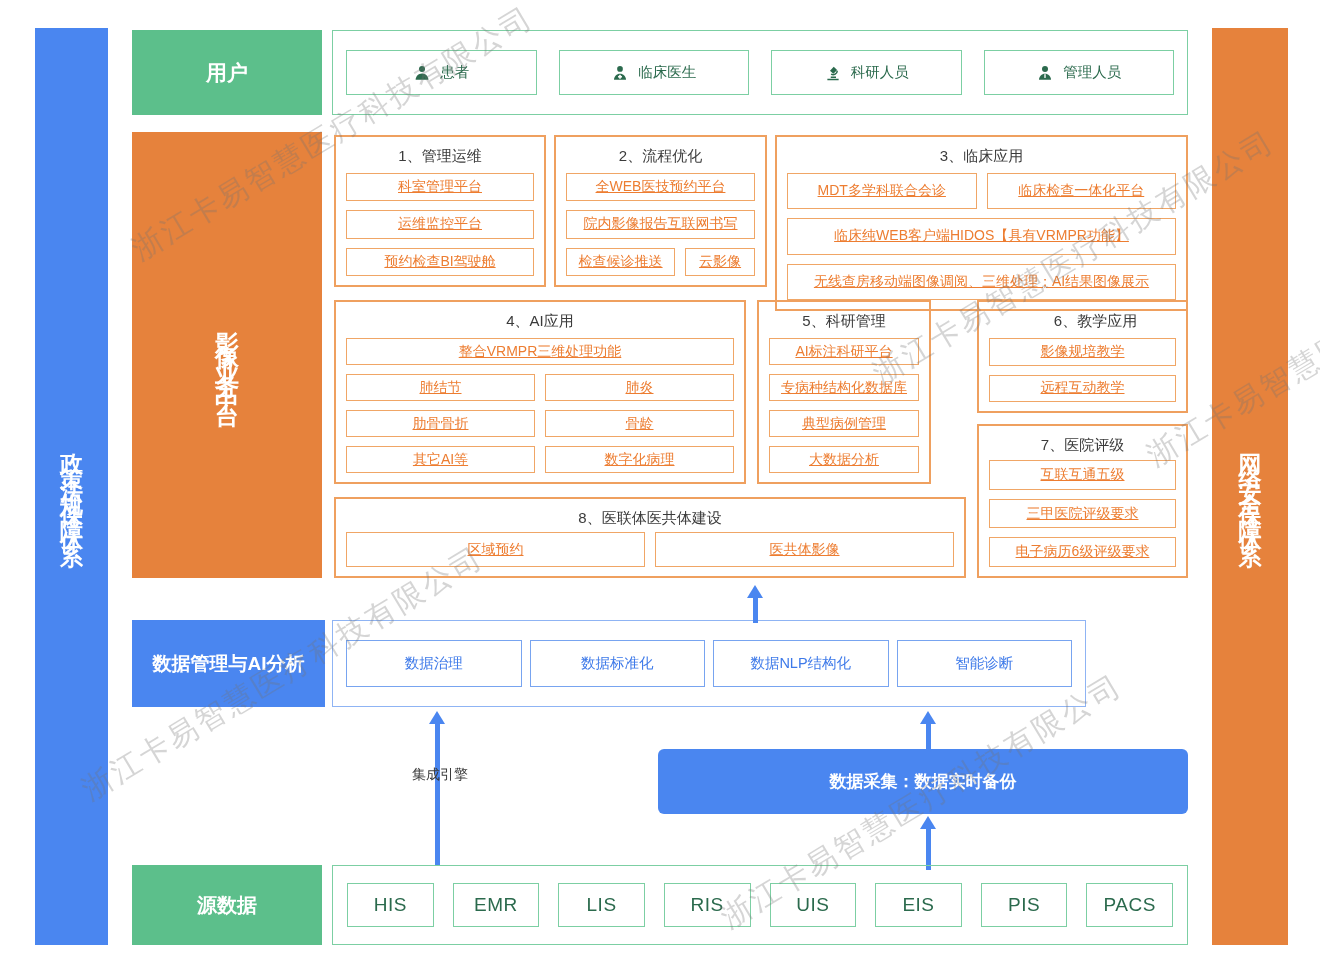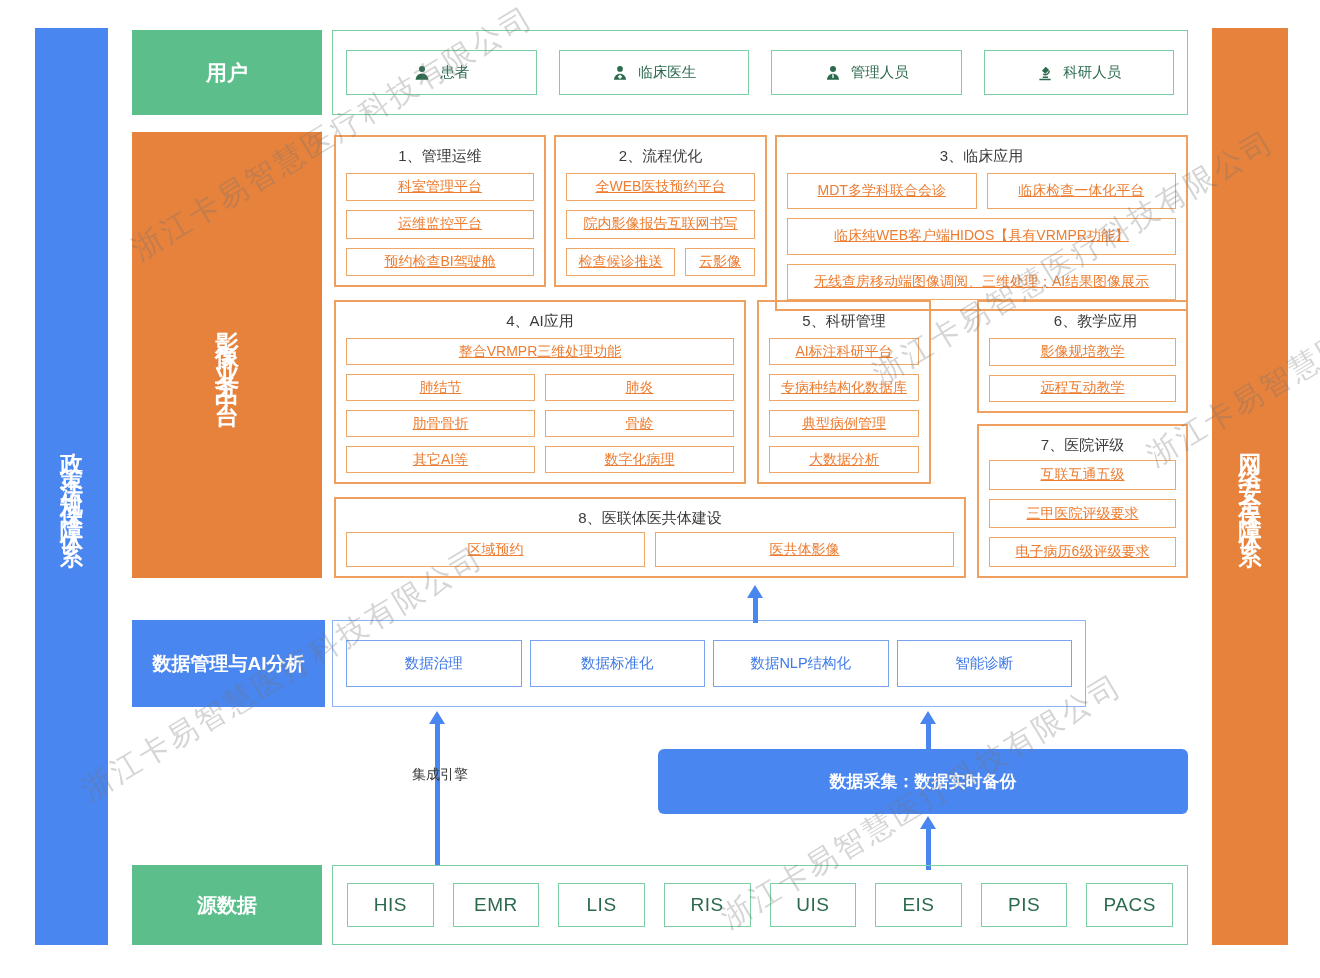--- a/index.html
+++ b/index.html
@@ -93,34 +93,34 @@
     <div class="user-item">
       <svg viewBox="0 0 24 24" fill="#2B6A4D">
           <circle cx="12" cy="6.5" r="3.8"></circle>
           <path d="M4 21c0-4.4 3.6-8 8-8s8 3.6 8 8z"></path>
           <rect x="10.9" y="14.4" width="2.2" height="5.2" fill="#fff"></rect>
           <rect x="9.4" y="15.9" width="5.2" height="2.2" fill="#fff"></rect>
         </svg>
       <span>临床医生</span>
     </div>
     <div class="user-item">
+      <svg viewBox="0 0 24 24">
+          <path d="M13 3.5l4.5 4.5-5 5L8 9z" fill="#2B6A4D"></path>
+          <path d="M9.5 13.5a5.5 5.5 0 0 0 8.2-4.6" fill="none" stroke="#2B6A4D" stroke-width="2"></path>
+          <path d="M4.5 20.5h15M9 17.5h7" stroke="#2B6A4D" stroke-width="2" fill="none"></path>
+        </svg>
+      <span>科研人员</span>
+    </div>
+    <div class="user-item">
       <svg viewBox="0 0 24 24" fill="#2B6A4D">
           <circle cx="12" cy="6.5" r="4"></circle>
           <path d="M4 21c0-4.4 3.6-8 8-8s8 3.6 8 8z"></path>
           <rect x="11.1" y="13.6" width="1.8" height="5" fill="#fff"></rect>
         </svg>
       <span>管理人员</span>
-    </div>
-    <div class="user-item">
-      <svg viewBox="0 0 24 24">
-          <path d="M13 3.5l4.5 4.5-5 5L8 9z" fill="#2B6A4D"></path>
-          <path d="M9.5 13.5a5.5 5.5 0 0 0 8.2-4.6" fill="none" stroke="#2B6A4D" stroke-width="2"></path>
-          <path d="M4.5 20.5h15M9 17.5h7" stroke="#2B6A4D" stroke-width="2" fill="none"></path>
-        </svg>
-      <span>科研人员</span>
     </div>
   </div>
 
   <div class="band-label lbl-platform">
     <div class="vtext">影像业务中台</div>
   </div>
 
   <div class="sec" style="left:334px;top:135px;width:212px;height:152px;">
     <div class="sec-title">1、管理运维</div>
     <div class="sec-body" style="top:36px;">

